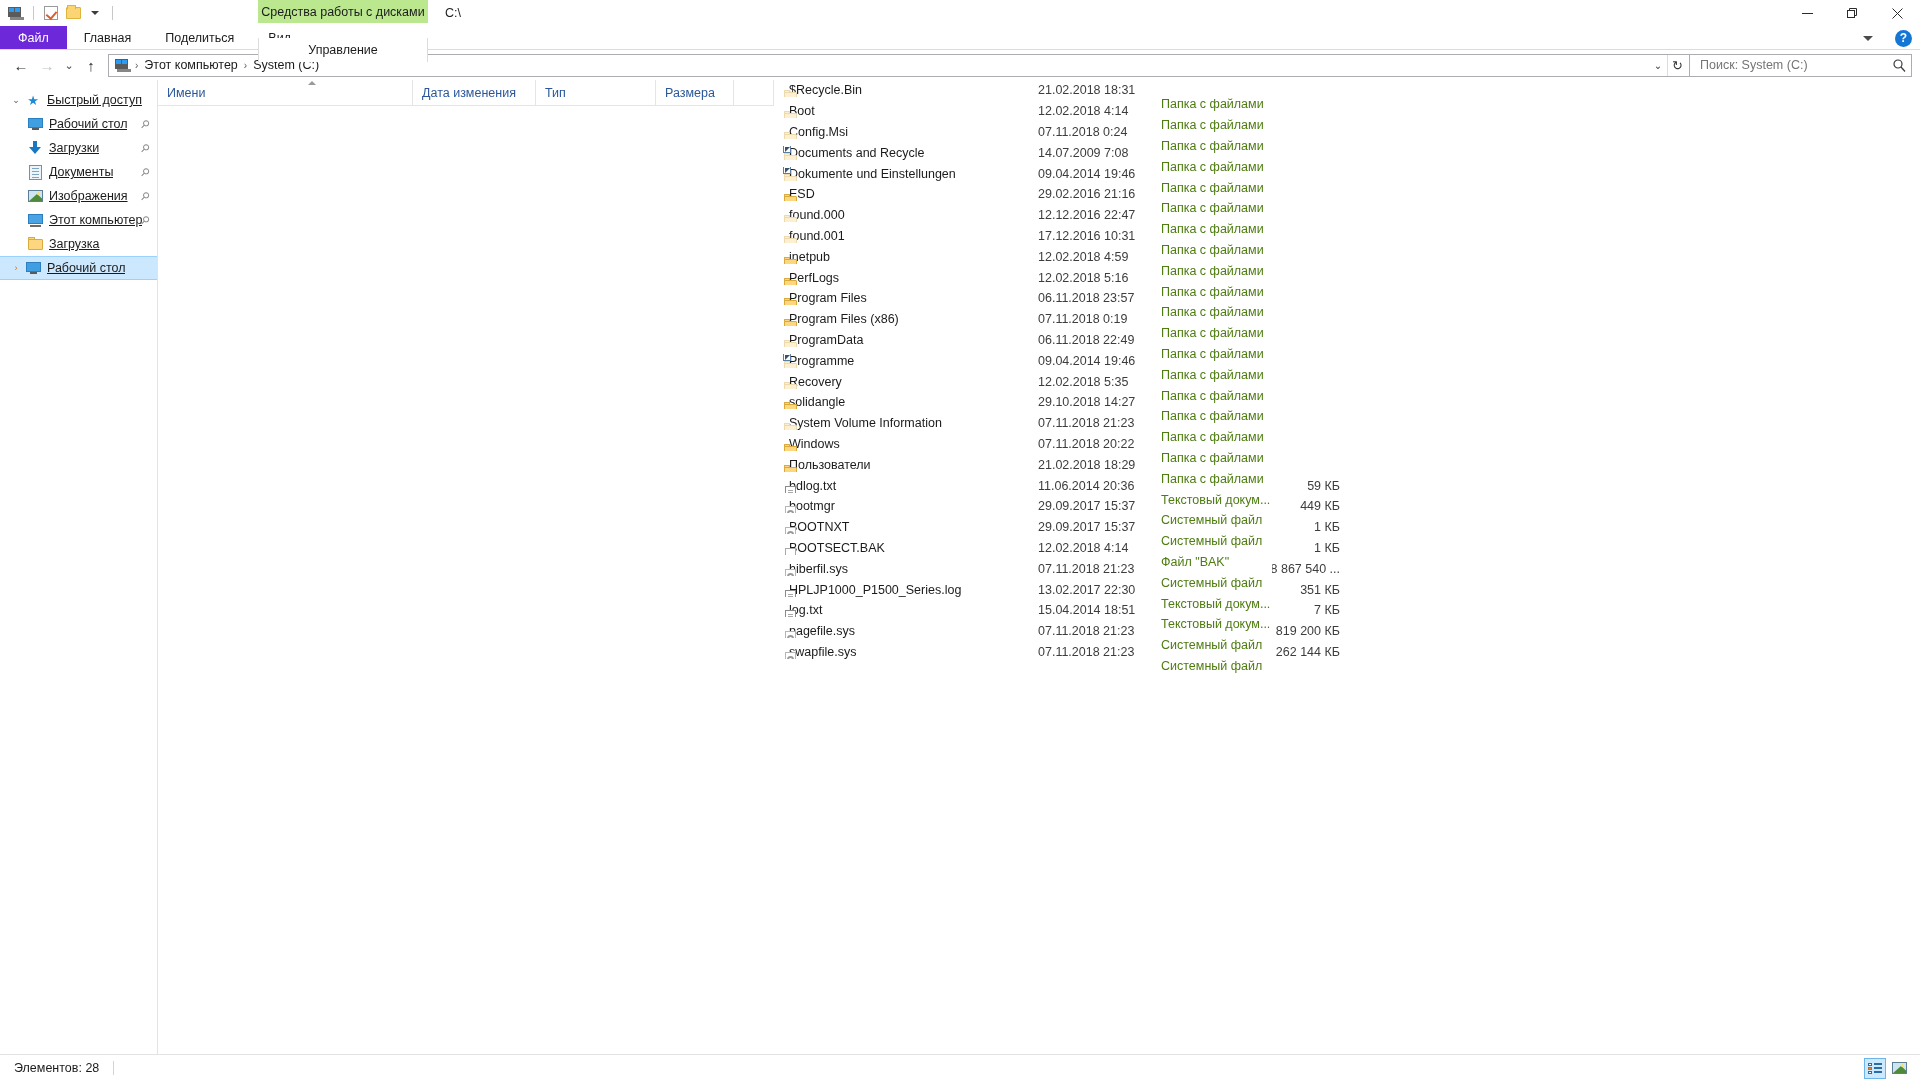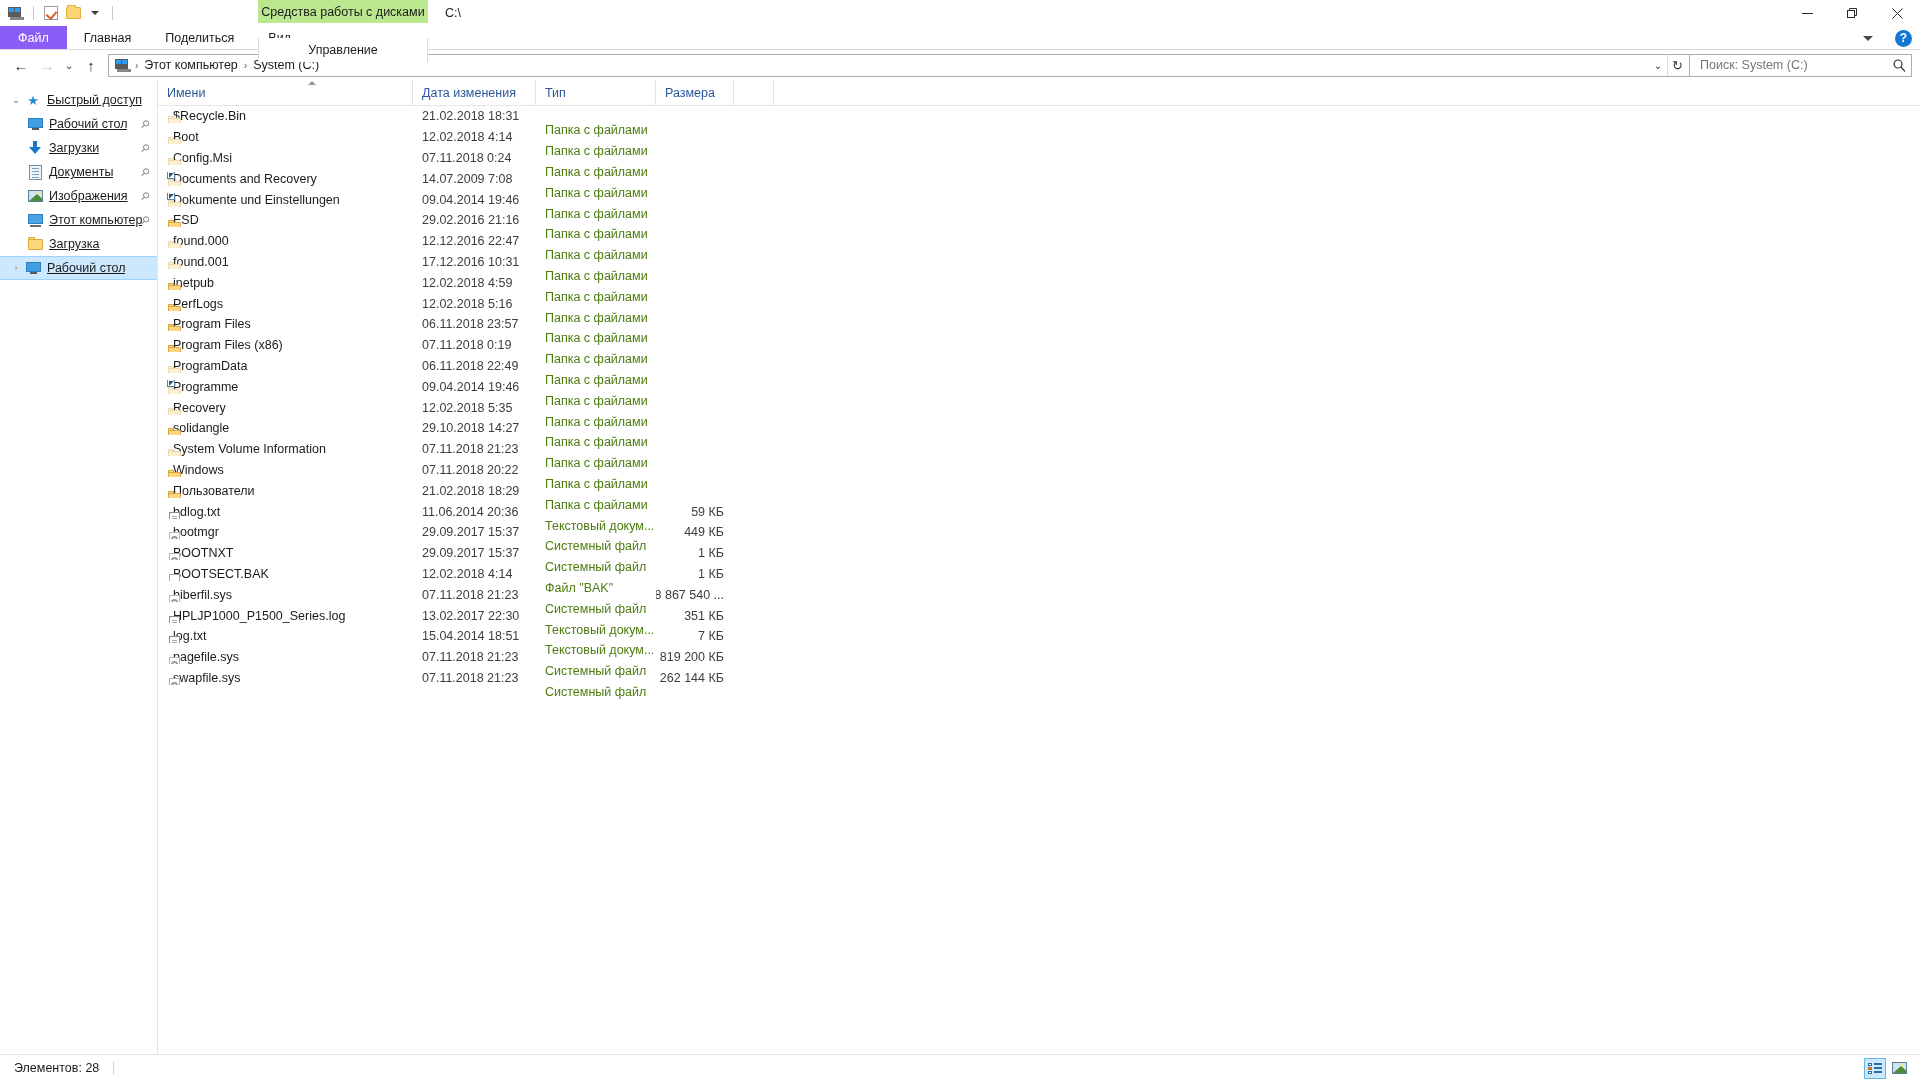--- a/index.html
+++ b/index.html
@@ -133,21 +133,21 @@
     border-bottom: 1px solid #dcdcdc;
   }
   .tab {
     padding: 0 17px;
     display: flex; align-items: center;
     font-size: 12.5px;
     color: #1b1b1b;
     white-space: nowrap;
   }
   .tab-file {
-    background: #8b5cf6;
+    background: #6d28d9;
     color: #ffffff;
     padding: 0 18px;
   }
   .tab-manage {
     position: absolute;
     left: 258px; top: 12px;
     width: 170px; height: 24px;
     justify-content: center;
     padding: 0;
     border-left: 1px solid #dcdcdc;
@@ -405,21 +405,21 @@
     background: #fcd77f;
     border: 1px solid #dbab3e;
     border-bottom: none;
     border-radius: 1px 1px 0 0;
   }
 
   
   .listarea {
     flex: 1;
     display: flex;
-    flex-direction: column;
+    flex-direction: row;
     background: #ffffff;
     min-width: 0;
   }
   .colhead {
     height: 26px;
     display: flex;
     align-items: stretch;
     border-bottom: 1px solid #e5e5e5;
     background: #ffffff;
     position: relative;
@@ -836,21 +836,21 @@
             <span><span class="fi folder dim"><span class="ft"></span><span class="fb"></span></span></span>
             <span>Config.Msi</span>
           </div>
           <div class="cell cell-date">07.11.2018 0:24</div>
           <div class="cell cell-type">Папка с файлами</div>
           <div class="cell cell-size"></div>
         </div>
         <div class="row">
           <div class="cell cell-name">
             <span><span class="fi junction"><span class="ft"></span><span class="fb"></span><span class="fl"></span></span></span>
-            <span>Documents and Recovery</span>
+            <span>Documents and Recycle</span>
           </div>
           <div class="cell cell-date">14.07.2009 7:08</div>
           <div class="cell cell-type">Папка с файлами</div>
           <div class="cell cell-size"></div>
         </div>
         <div class="row">
           <div class="cell cell-name">
             <span><span class="fi junction"><span class="ft"></span><span class="fb"></span><span class="fl"></span></span></span>
             <span>Dokumente und Einstellungen</span>
           </div>

